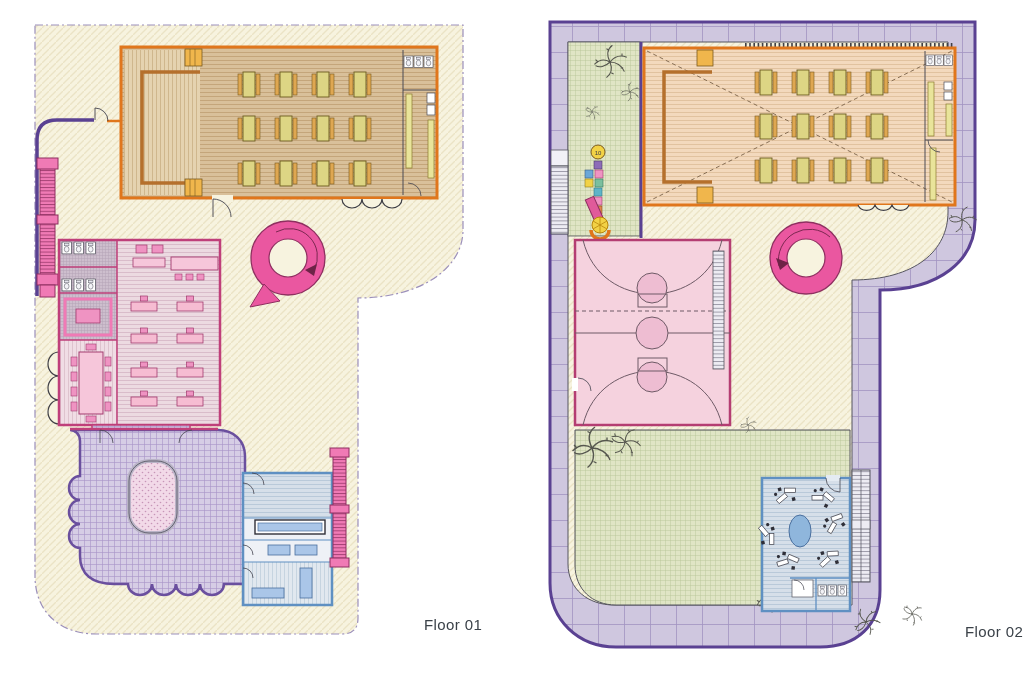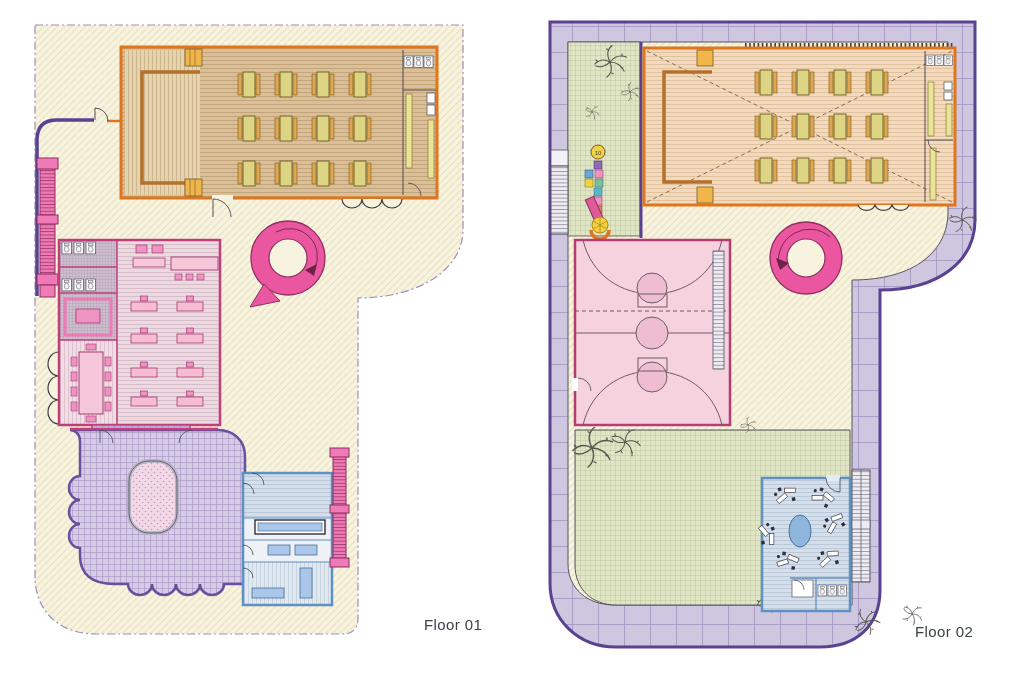--- a/index.html
+++ b/index.html
@@ -1,21 +1,21 @@
 <!DOCTYPE html>
 <html><head>
 <meta charset="utf-8">
 <style>
   html,body{margin:0;padding:0;background:#ffffff;}
   #stage{position:relative;width:1024px;height:673px;background:#ffffff;overflow:hidden;
          font-family:"Liberation Sans",sans-serif;}
   #plan-svg{position:absolute;left:0;top:0;}
   .floor-label{position:absolute;font-size:15px;color:#3a4148;letter-spacing:.4px;}
   #label-f1{left:396px;top:616px;margin-left:28px;}
-  #label-f2{left:915px;top:623px;}
+  #label-f2{left:965px;top:623px;}
 </style>
 </head>
 <body>
 <div id="stage">
 
 <svg id="plan-svg" width="1024" height="673" viewBox="0 0 1024 673">
 <defs>
   <pattern id="p-cream" width="7" height="7" patternUnits="userSpaceOnUse">
     <rect width="7" height="7" fill="#f7f3df"></rect>
           <path d="M-1,8 L8,-1" stroke="#ebe3c5" stroke-width="1.3"></path>

